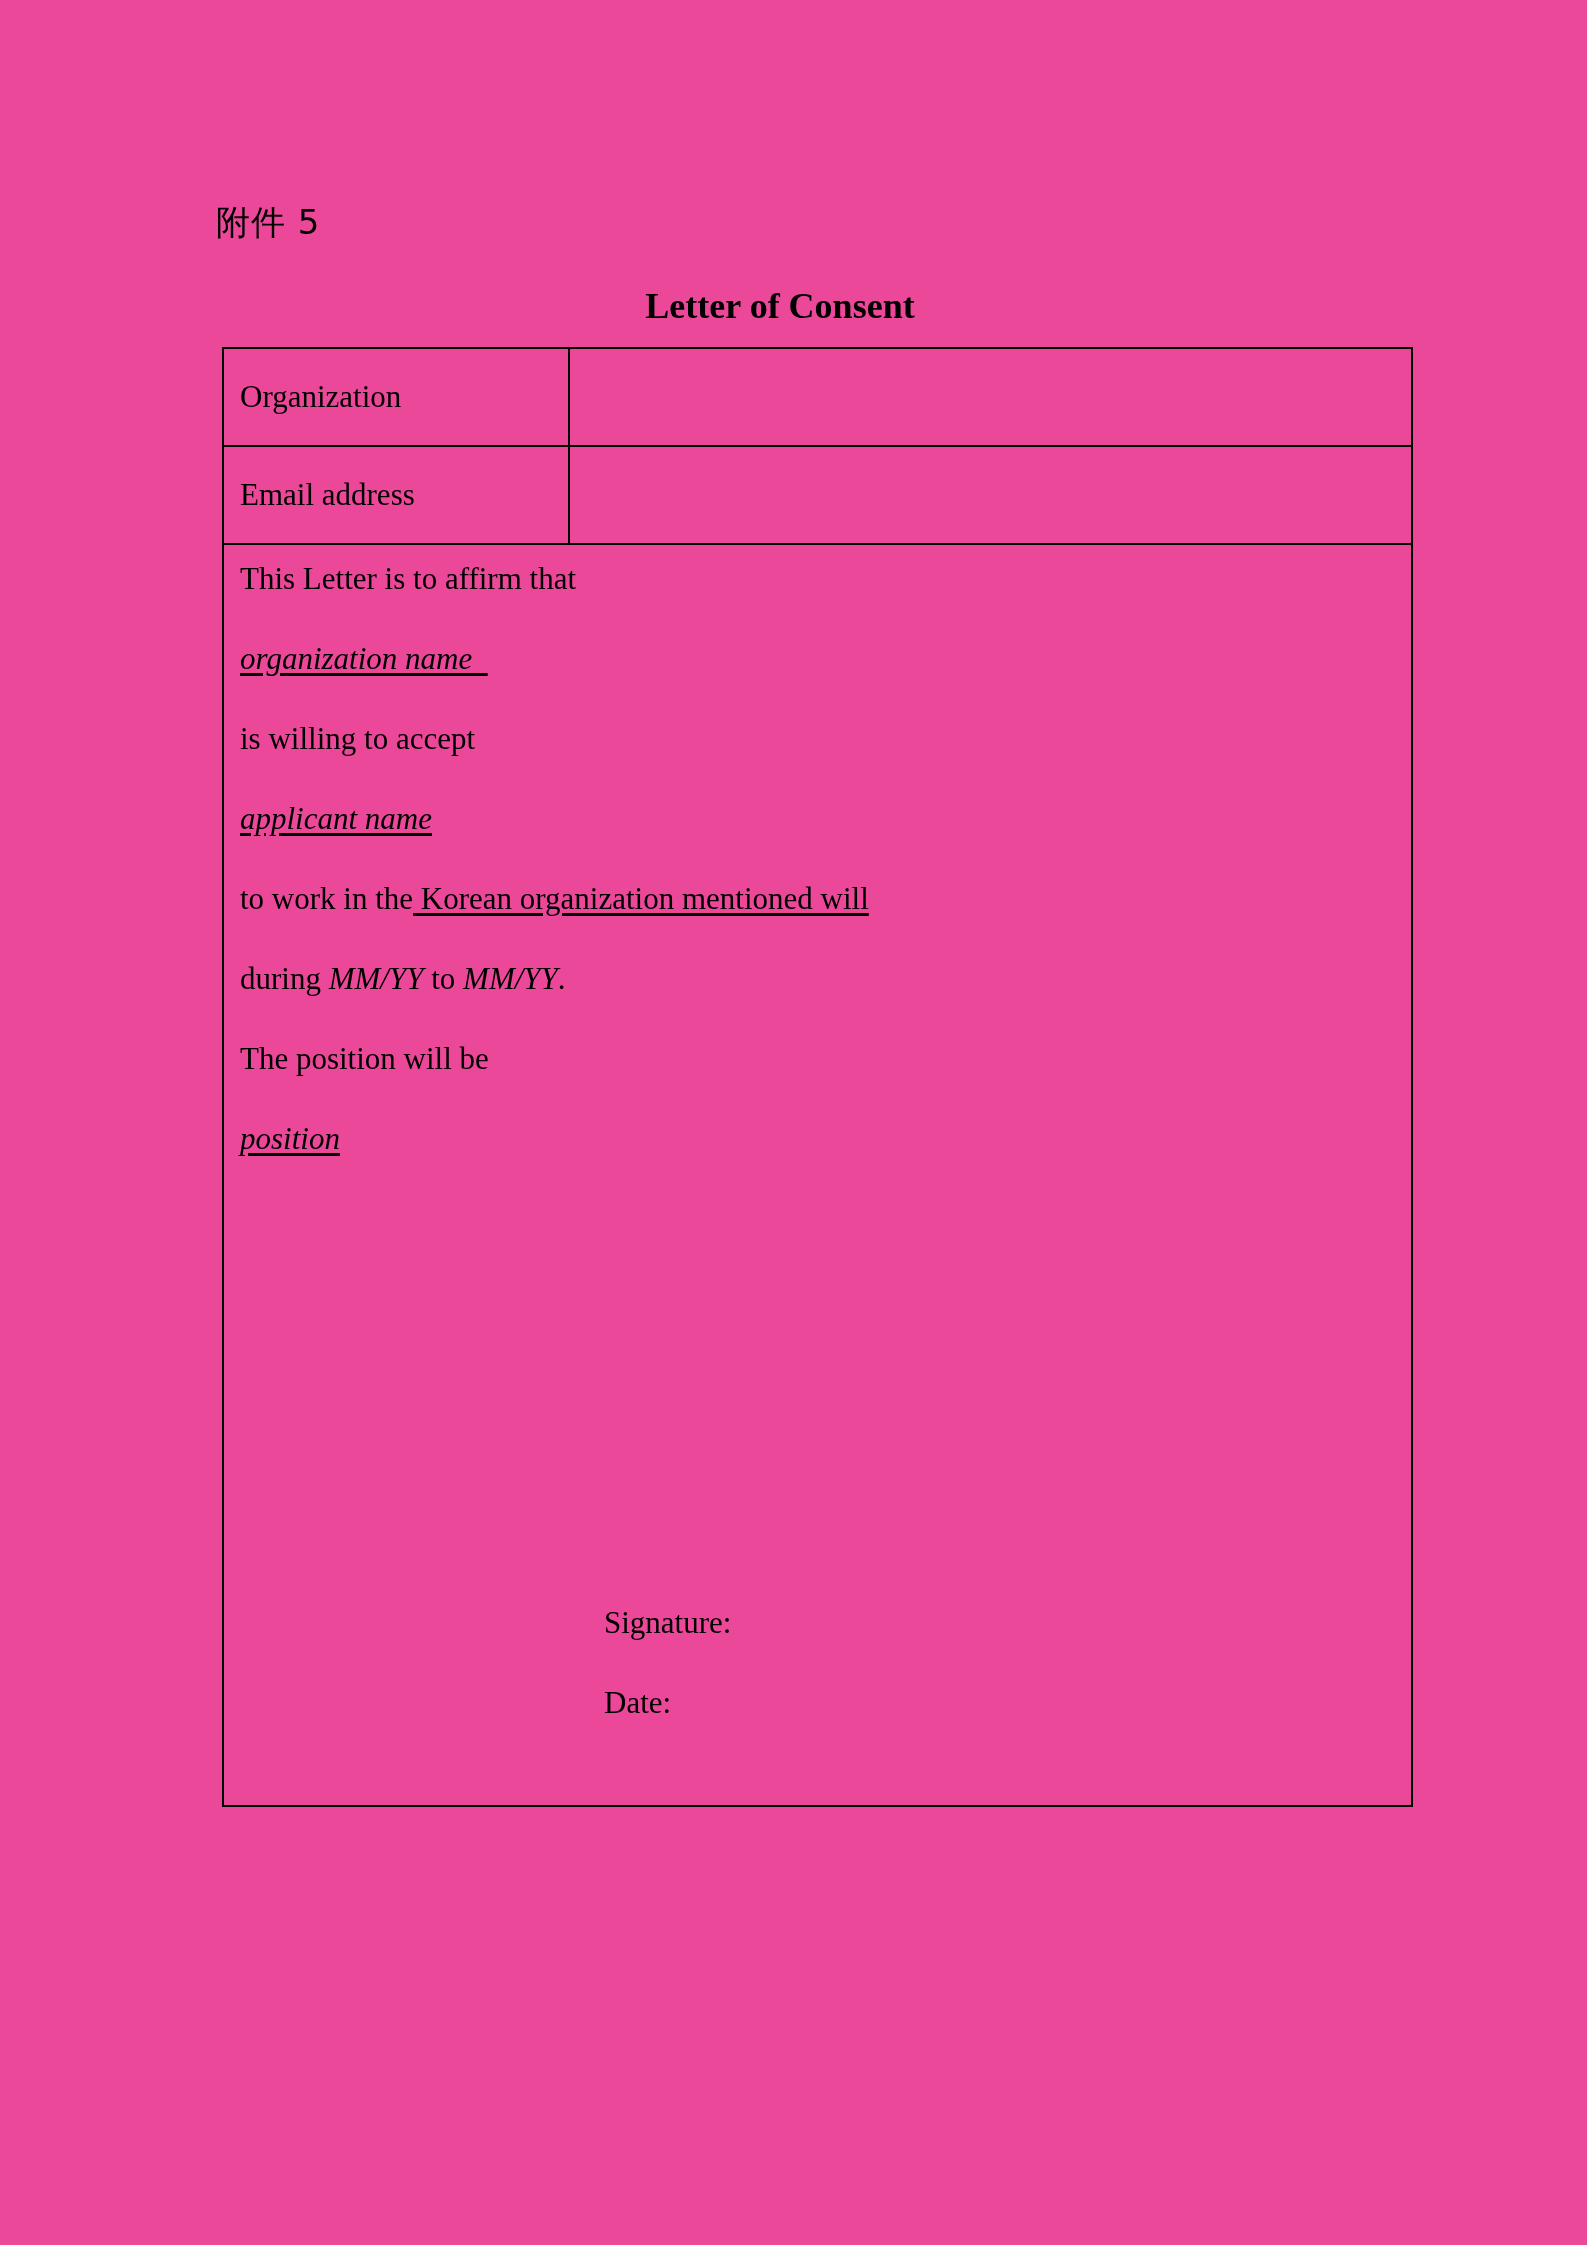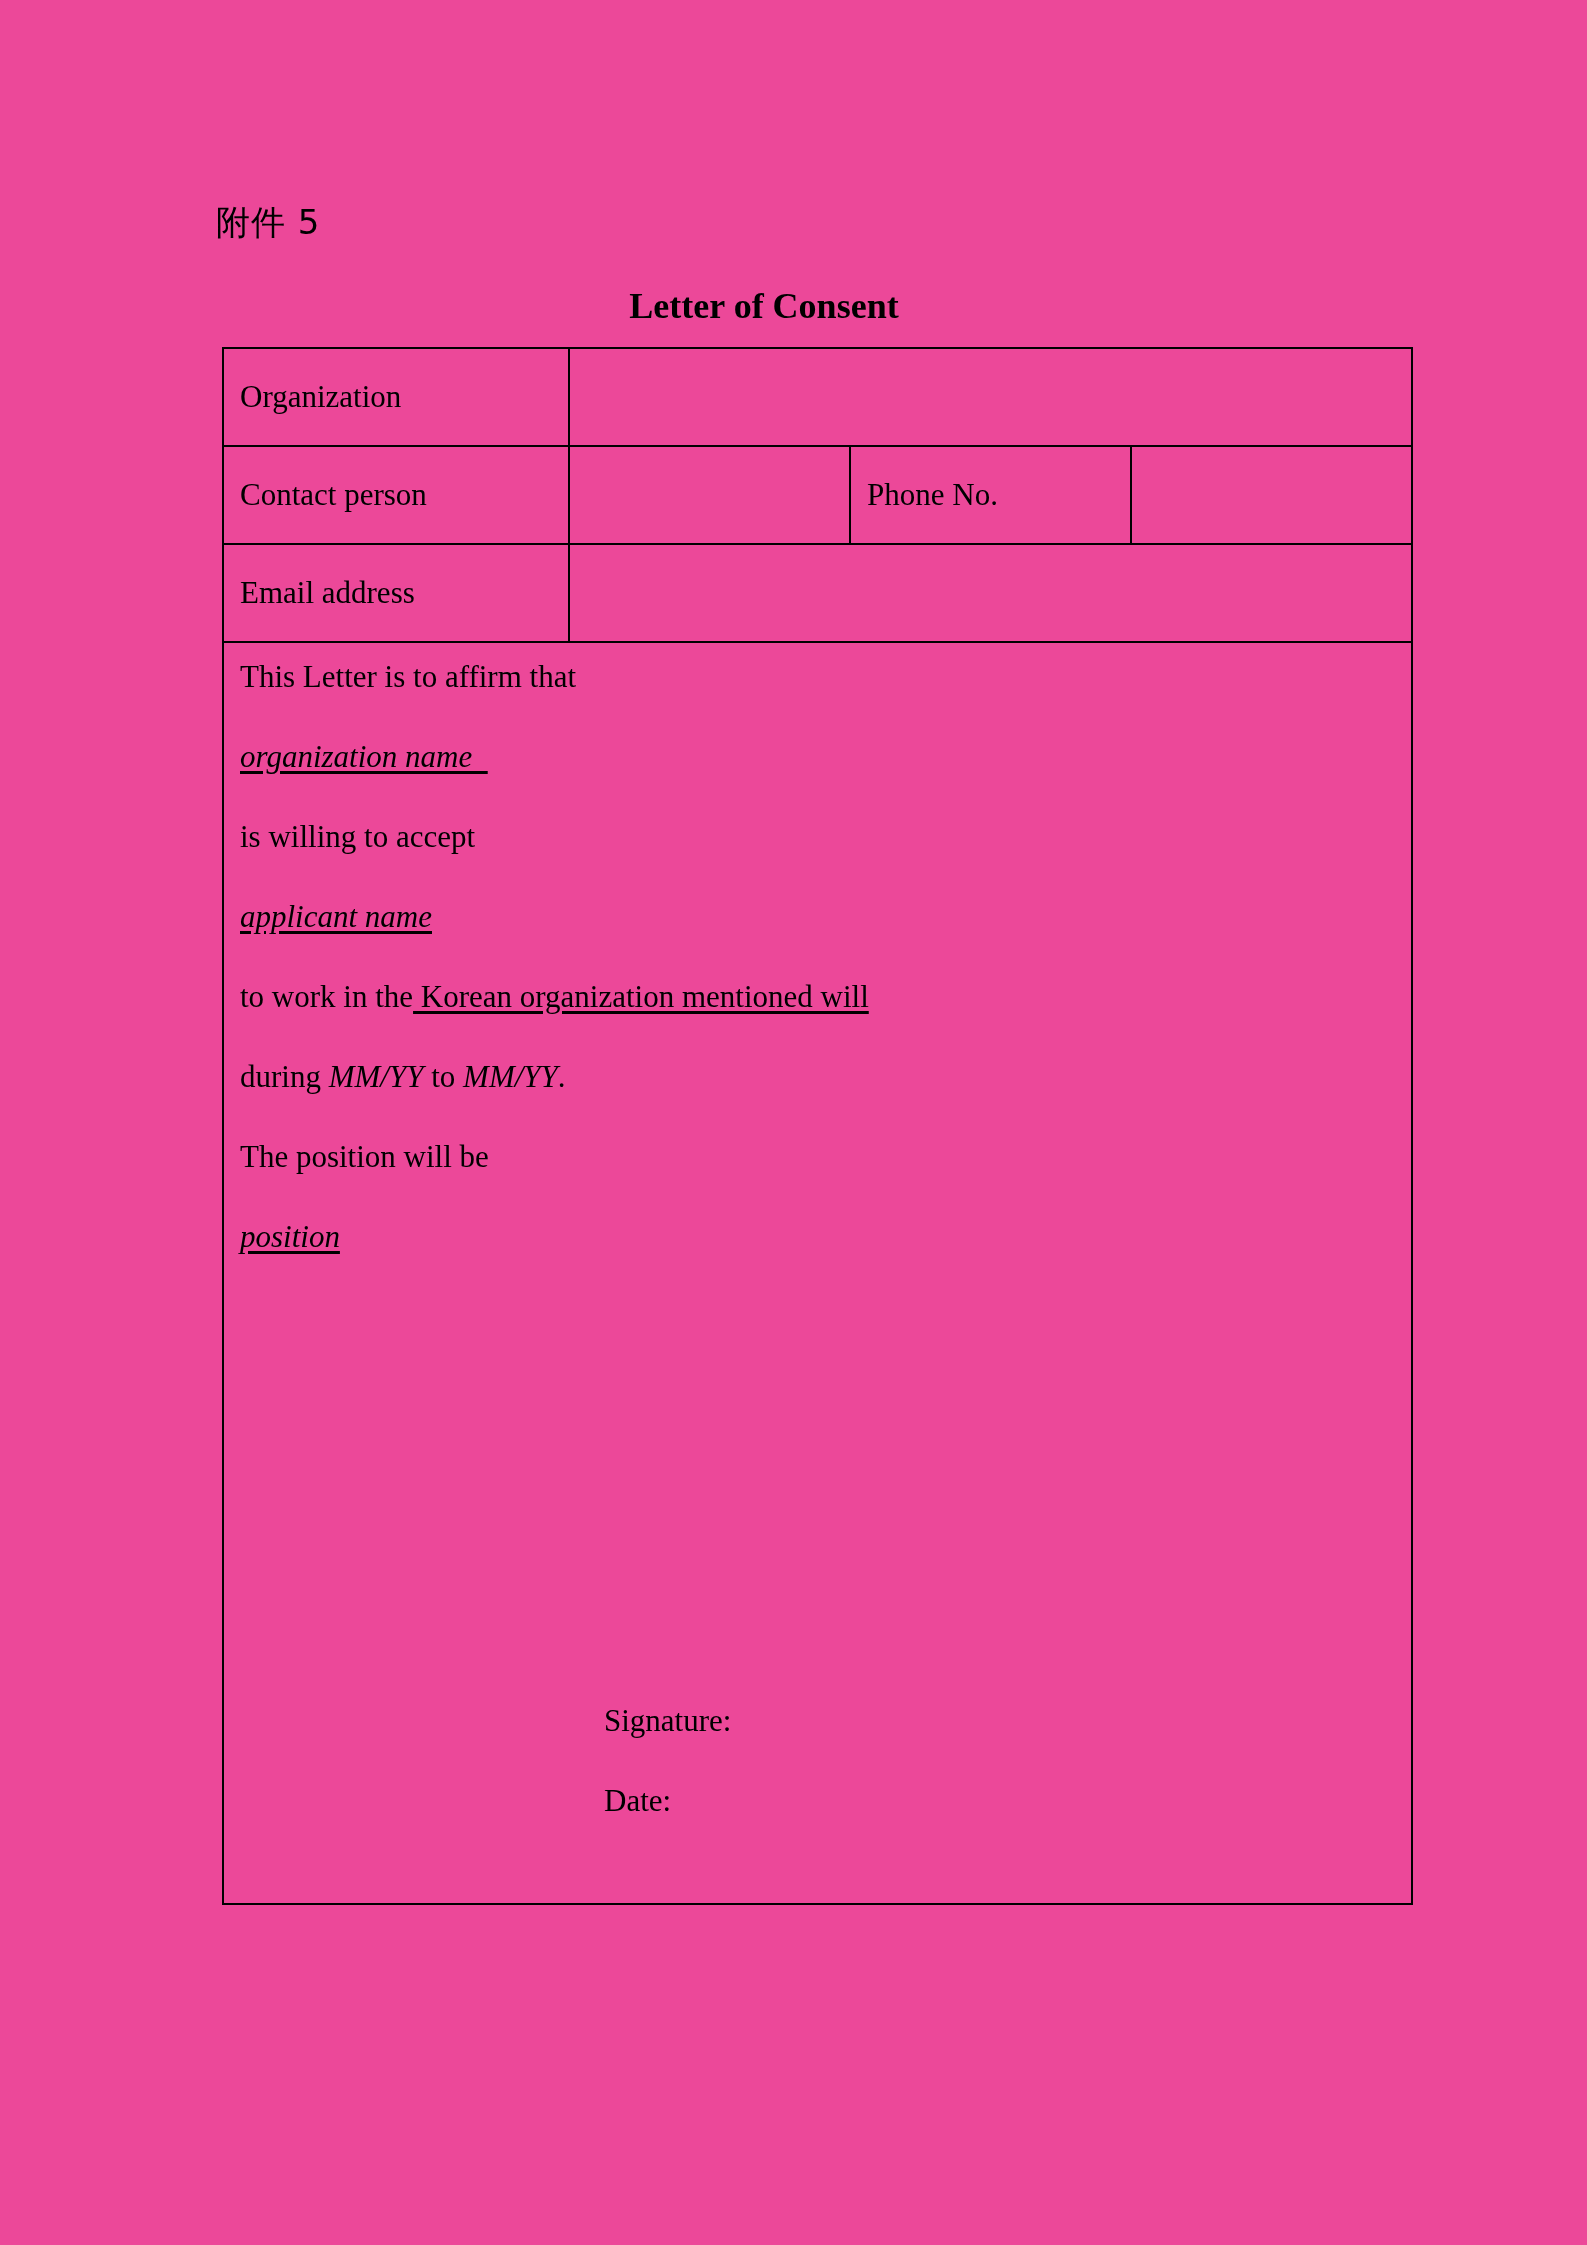--- a/index.html
+++ b/index.html
@@ -27,21 +27,21 @@
     position: absolute;
     left: 216px;
     top: 200px;
     font-size: 34px;
     font-family: "DejaVu Sans", sans-serif;
     letter-spacing: 1px;
     color: #000;
   }
   .doc-title {
     position: absolute;
-    left: 204px;
+    left: 220px;
     top: 285px;
     width: 1120px;
     text-align: center;
     font-size: 36px;
     font-weight: bold;
     font-family: "Liberation Serif", serif;
   }
   .form-table {
     position: absolute;
     left: 222px;
@@ -124,26 +124,20 @@
 
   <div class="doc-title">Letter of Consent</div>
 
   <table class="form-table">
     <tbody>
       <tr>
         <td class="label-cell">Organization</td>
         <td class="val-cell-wide" colspan="3"></td>
       </tr>
       <tr>
-        <td class="label-cell">Contact person</td>
-        <td class="val-cell-mid"></td>
-        <td class="label-cell2">Phone No.</td>
-        <td class="val-cell-last"></td>
-      </tr>
-      <tr>
         <td class="label-cell">Email address</td>
         <td class="val-cell-wide" colspan="3"></td>
       </tr>
       <tr>
         <td class="body-cell" colspan="4">
           <div class="body-inner">
 
             <div class="body-line">
               <span>This Letter is to affirm that</span>
             </div>

